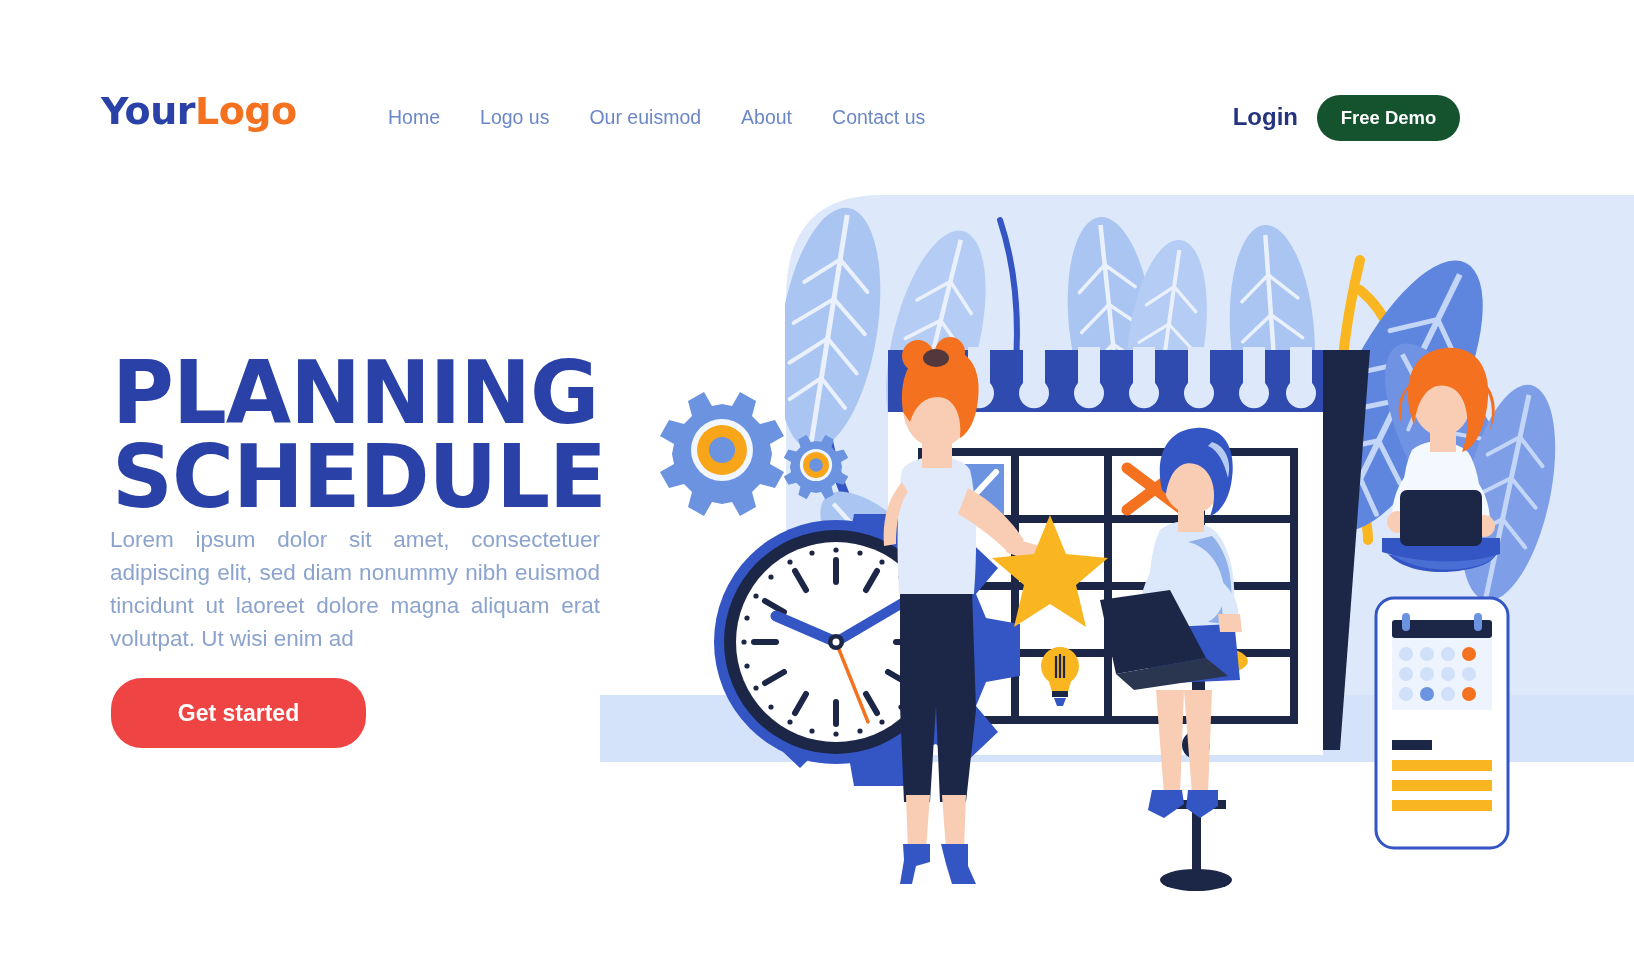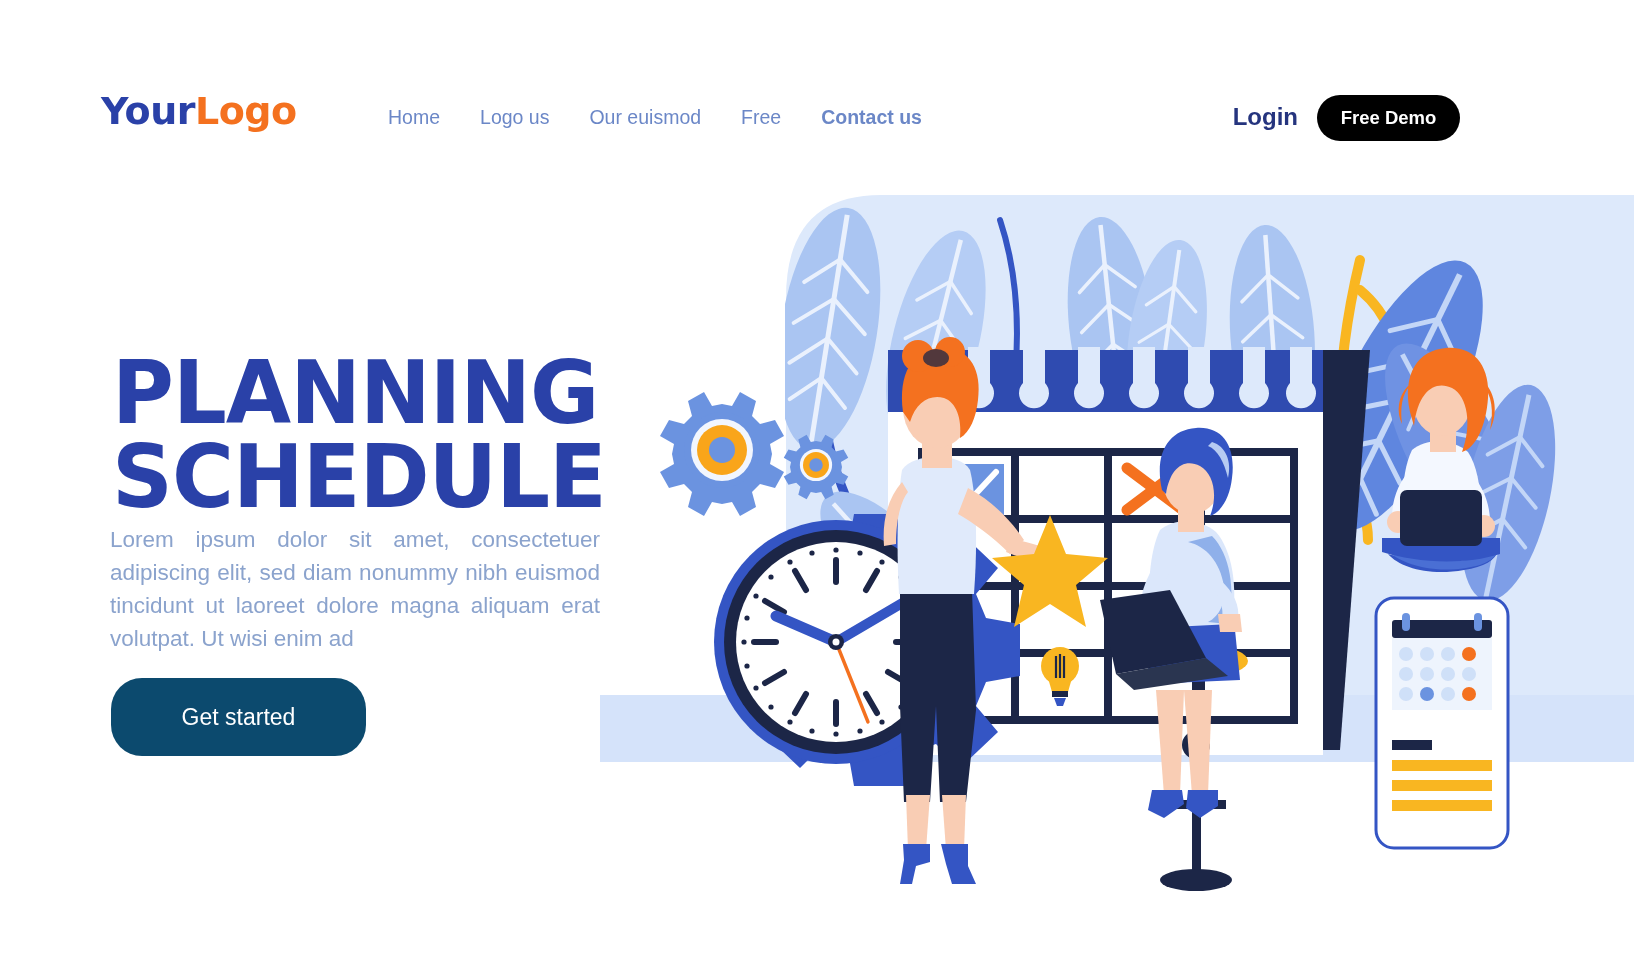--- a/index.html
+++ b/index.html
@@ -54,40 +54,40 @@
     white-space: nowrap;
   }
   .nav a {
     color: #6b87c7;
     font-size: 19.5px;
     text-decoration: none;
     margin-right: 40px;
     line-height: 28px;
     font-family: "Liberation Sans", sans-serif;
   }
-  .nav a:last-child { margin-right: 0; font-weight: bold; }
+  .nav a:last-child { margin-right: 0; }
 
   .login {
     position: absolute;
     right: 336px;
     top: 103px;
     color: #25347e;
     font-size: 24px;
     font-weight: bold;
     text-decoration: none;
     line-height: 28px;
   }
   .demo-btn {
     position: absolute;
     right: 174px;
     top: 95px;
     width: 143px;
     height: 46px;
     border-radius: 23px;
-    background: #000000;
+    background: #14532d;
     color: #ffffff;
     border: none;
     font-size: 18.5px;
     font-weight: bold;
     cursor: pointer;
     font-family: "Liberation Sans", sans-serif;
   }
 
   
   .hero-title {
@@ -113,27 +113,27 @@
     font-size: 22.5px;
     line-height: 33px;
     font-family: "Liberation Sans", sans-serif;
     text-align: justify;
   }
   .cta-btn {
     position: absolute;
     left: 111px;
     top: 678px;
     width: 255px;
-    height: 78px;
+    height: 70px;
     border-radius: 31px;
-    background: #0c4a6e;
+    background: #ef4444;
     color: #fff;
     border: none;
     font-size: 23px;
-    font-weight: normal;
+    font-weight: bold;
     cursor: pointer;
     font-family: "Liberation Sans", sans-serif;
   }
 
   
   .illus {
     position: absolute;
     left: 600px;
     top: 150px;
     width: 1034px;
@@ -149,21 +149,21 @@
   <div class="header">
 
     <div class="logo">
       <span class="lg-a">Your</span><span class="lg-b">Logo</span>
     </div>
 
     <nav class="nav">
       <a href="#">Home</a>
       <a href="#">Logo us</a>
       <a href="#">Our euismod</a>
-      <a href="#">Free</a>
+      <a href="#">About</a>
       <a href="#">Contact us</a>
     </nav>
 
     <a href="#" class="login">Login</a>
     <button class="demo-btn">Free Demo</button>
   </div>
 
   <h1 class="hero-title">
     <span class="l1">PLANNING</span>
     <span class="l2">SCHEDULE</span>

